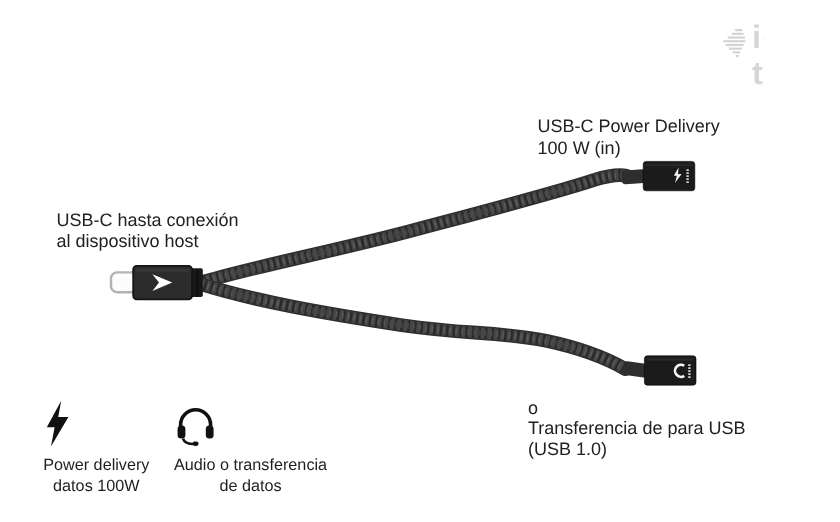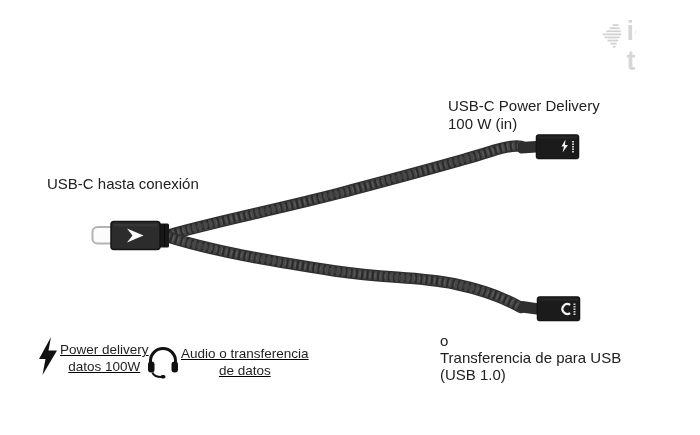--- a/index.html
+++ b/index.html
@@ -10,21 +10,21 @@
   .art { position:absolute; left:0; top:0; width:700px; height:435px; }
 
   .annotation {
     position:absolute; text-align:left; color:#212121;
     font-size:15px; line-height:18px; white-space:nowrap;
   }
   #label-power { left:448px; top:97px;  width:220px; }
   #label-host  { left:47px;  top:175px; width:180px; }
   #label-audio { left:440px; top:332px; width:242px; line-height:17px; }
 
-  .feature { position:absolute; display:flex; flex-direction:row; align-items:flex-end;text-decoration:underline; }
+  .feature { position:absolute; display:flex; flex-direction:column; align-items:flex-start; }
   #feature-power  { left:36px;  top:334px; width:122px; }
   #feature-audio  { left:145px; top:338px; width:142px; }
   .feature .icon-wrap { height:38px; display:flex; align-items:flex-end; }
   #feature-audio .icon-wrap { height:34px; }
   .feature-caption { margin-top:7px; text-align:center; color:#1e1e1e; font-size:13.5px; line-height:17px; white-space:nowrap; }
 
   .logo {
     position:absolute; left:602px; top:16px; display:flex; align-items:flex-start;
     color:#d6d6d6; user-select:none;
   }
@@ -101,20 +101,21 @@
     <span class="logo-tm">™</span>
   </div>
 
   <div class="annotation" id="label-power">
     <div>USB-C Power Delivery</div>
     <div>100 W (in)</div>
   </div>
 
   <div class="annotation" id="label-host">
     <div>USB-C hasta conexión</div>
+    <div>al dispositivo host</div>
   </div>
 
   <div class="annotation" id="label-audio">
     <div>o</div>
     <div>Transferencia de para USB</div>
     <div>(USB 1.0)</div>
   </div>
 
   <div class="feature" id="feature-power">
     <div class="icon-wrap">

